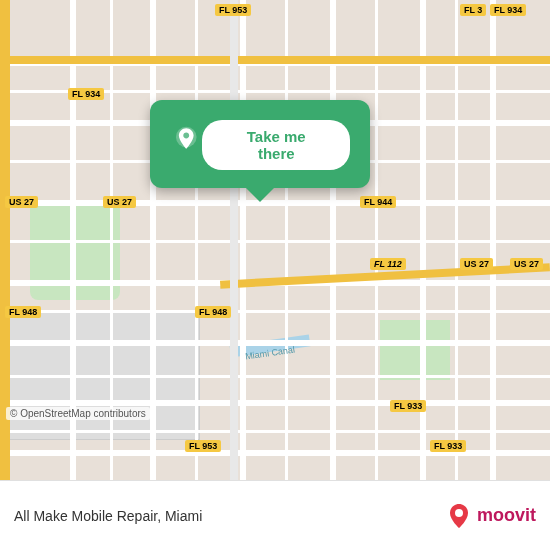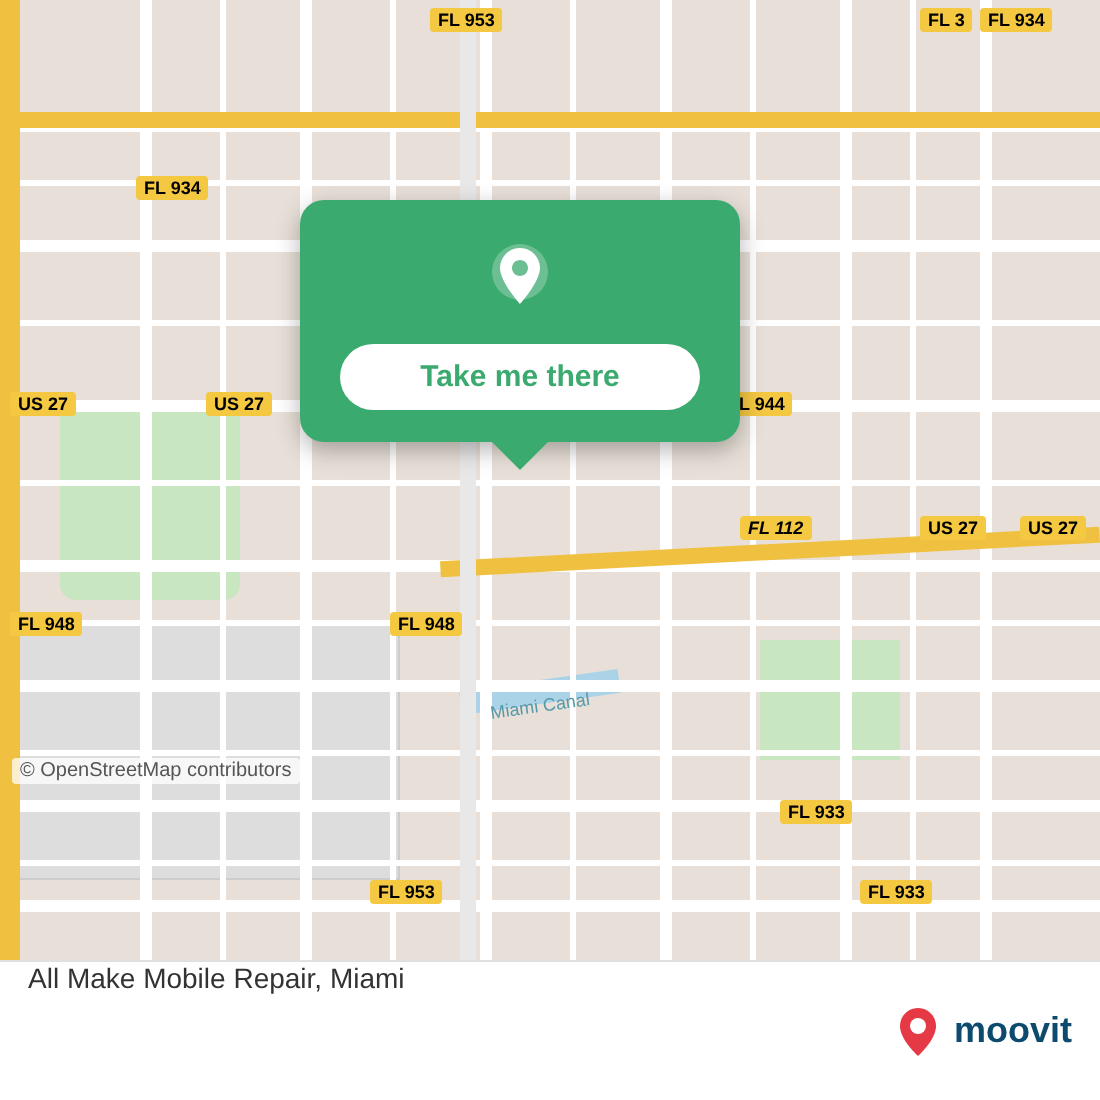--- a/index.html
+++ b/index.html
@@ -35,21 +35,20 @@
     
     #popup-card {
       position: absolute;
       top: 100px;
       left: 150px;
       width: 220px;
       background: #3aaa6e;
       border-radius: 12px;
       padding: 18px 20px 16px;
       display: flex;
-      flex-direction: column;
       align-items: center;
       z-index: 20;
       box-shadow: 0 4px 12px rgba(0,0,0,0.3);
     }
 
     #popup-card .pin-icon {
       width: 44px;
       height: 44px;
       margin-bottom: 10px;
     }
@@ -77,20 +76,21 @@
       border-right: 14px solid transparent;
       border-top: 14px solid #3aaa6e;
     }
 
     
     #bottom-bar {
       width: 550px;
       height: 70px;
       background: #fff;
       display: flex;
+      align-items: center;
       justify-content: space-between;
       padding: 0 14px;
       border-top: 1px solid #e0e0e0;
       position: absolute;
       bottom: 0;
       left: 0;
     }
 
     #bottom-bar .app-title {
       font-size: 14px;
@@ -105,27 +105,27 @@
     }
 
     #bottom-bar .moovit-logo .moovit-pin {
       width: 28px;
       height: 28px;
     }
 
     #bottom-bar .moovit-logo .moovit-text {
       font-size: 18px;
       font-weight: bold;
-      color: #0c4a6e;
+      color: #be185d;
     }
 
     
     #osm-attr {
       position: absolute;
-      bottom: 88px;
+      bottom: 60px;
       left: 6px;
       font-size: 10px;
       color: #555;
       z-index: 15;
       background: rgba(255,255,255,0.75);
       padding: 1px 4px;
       border-radius: 2px;
       text-align: right;
     }
 

